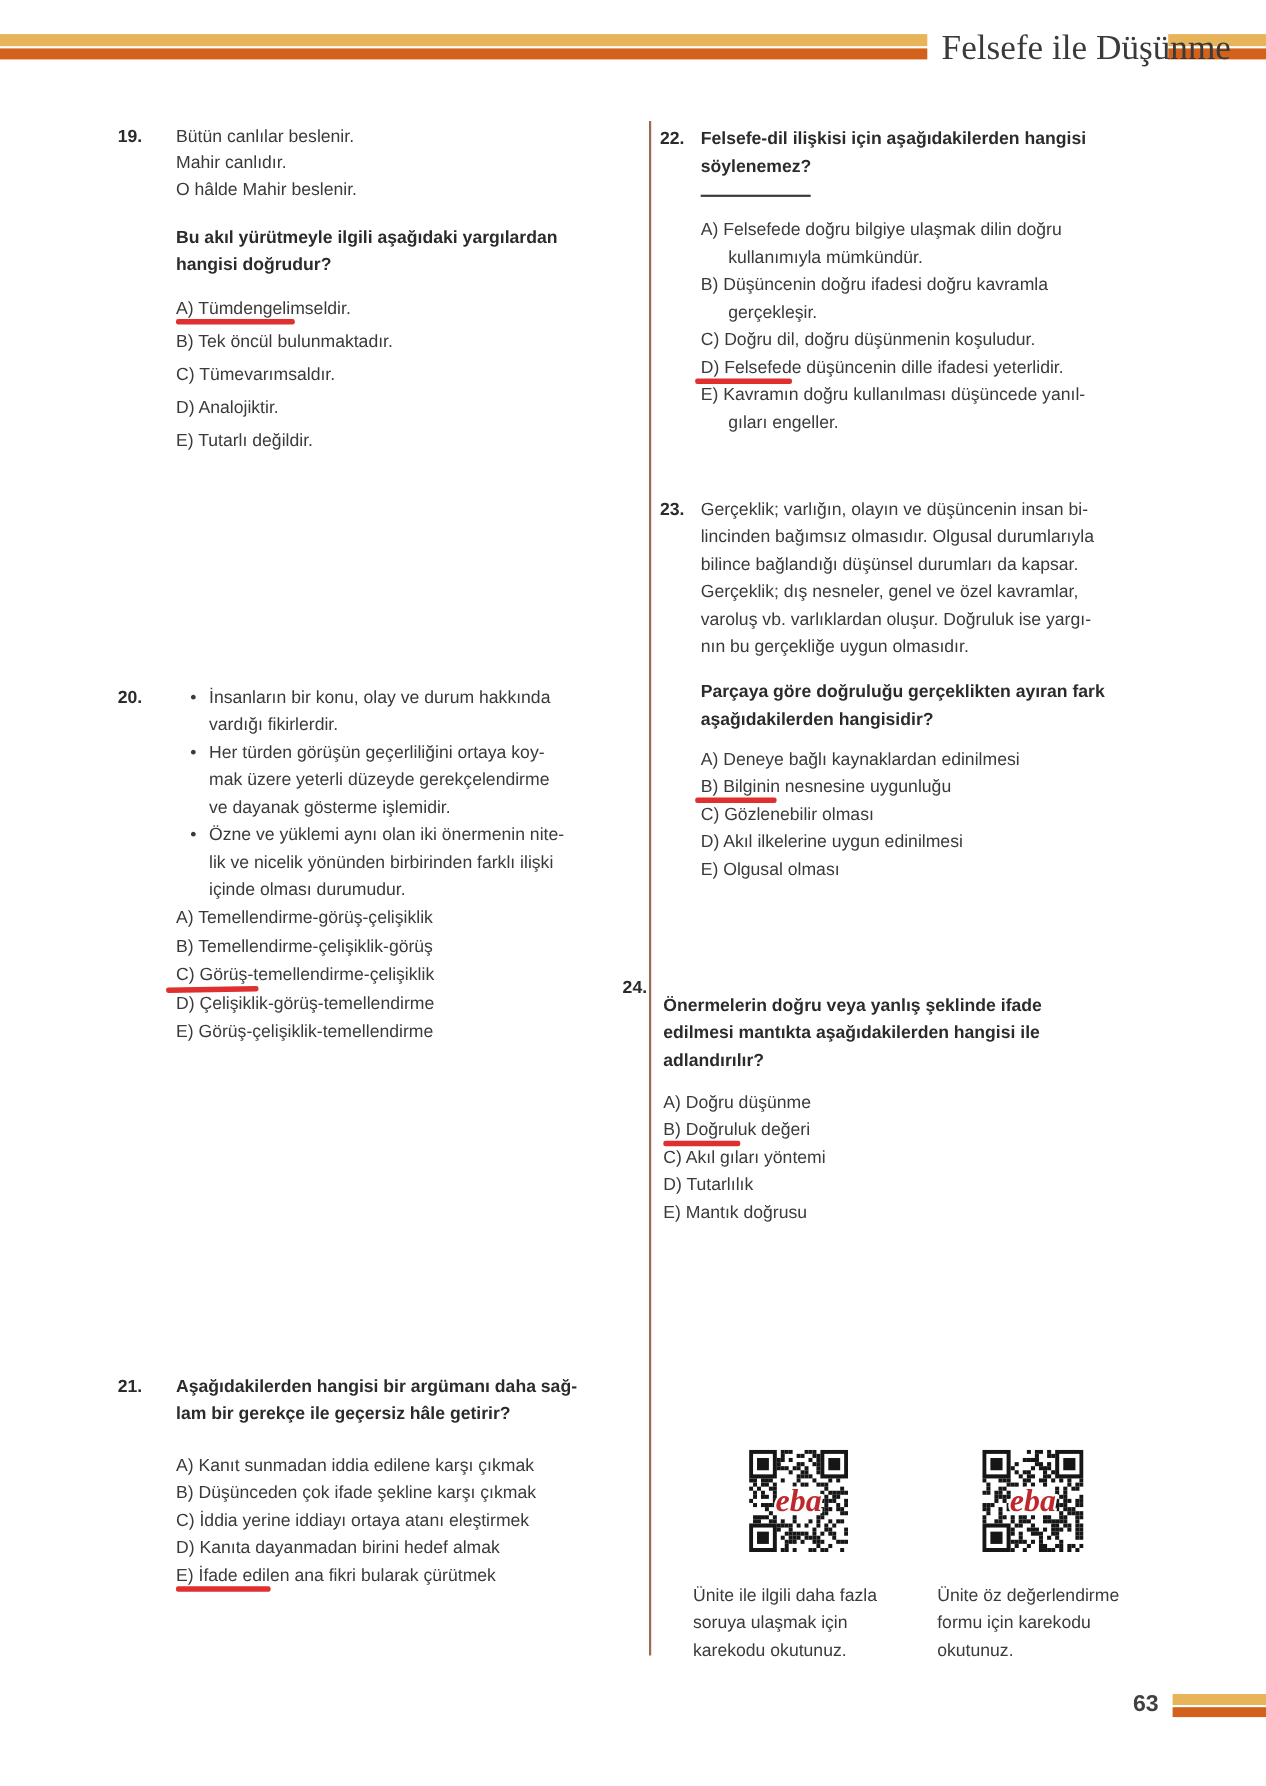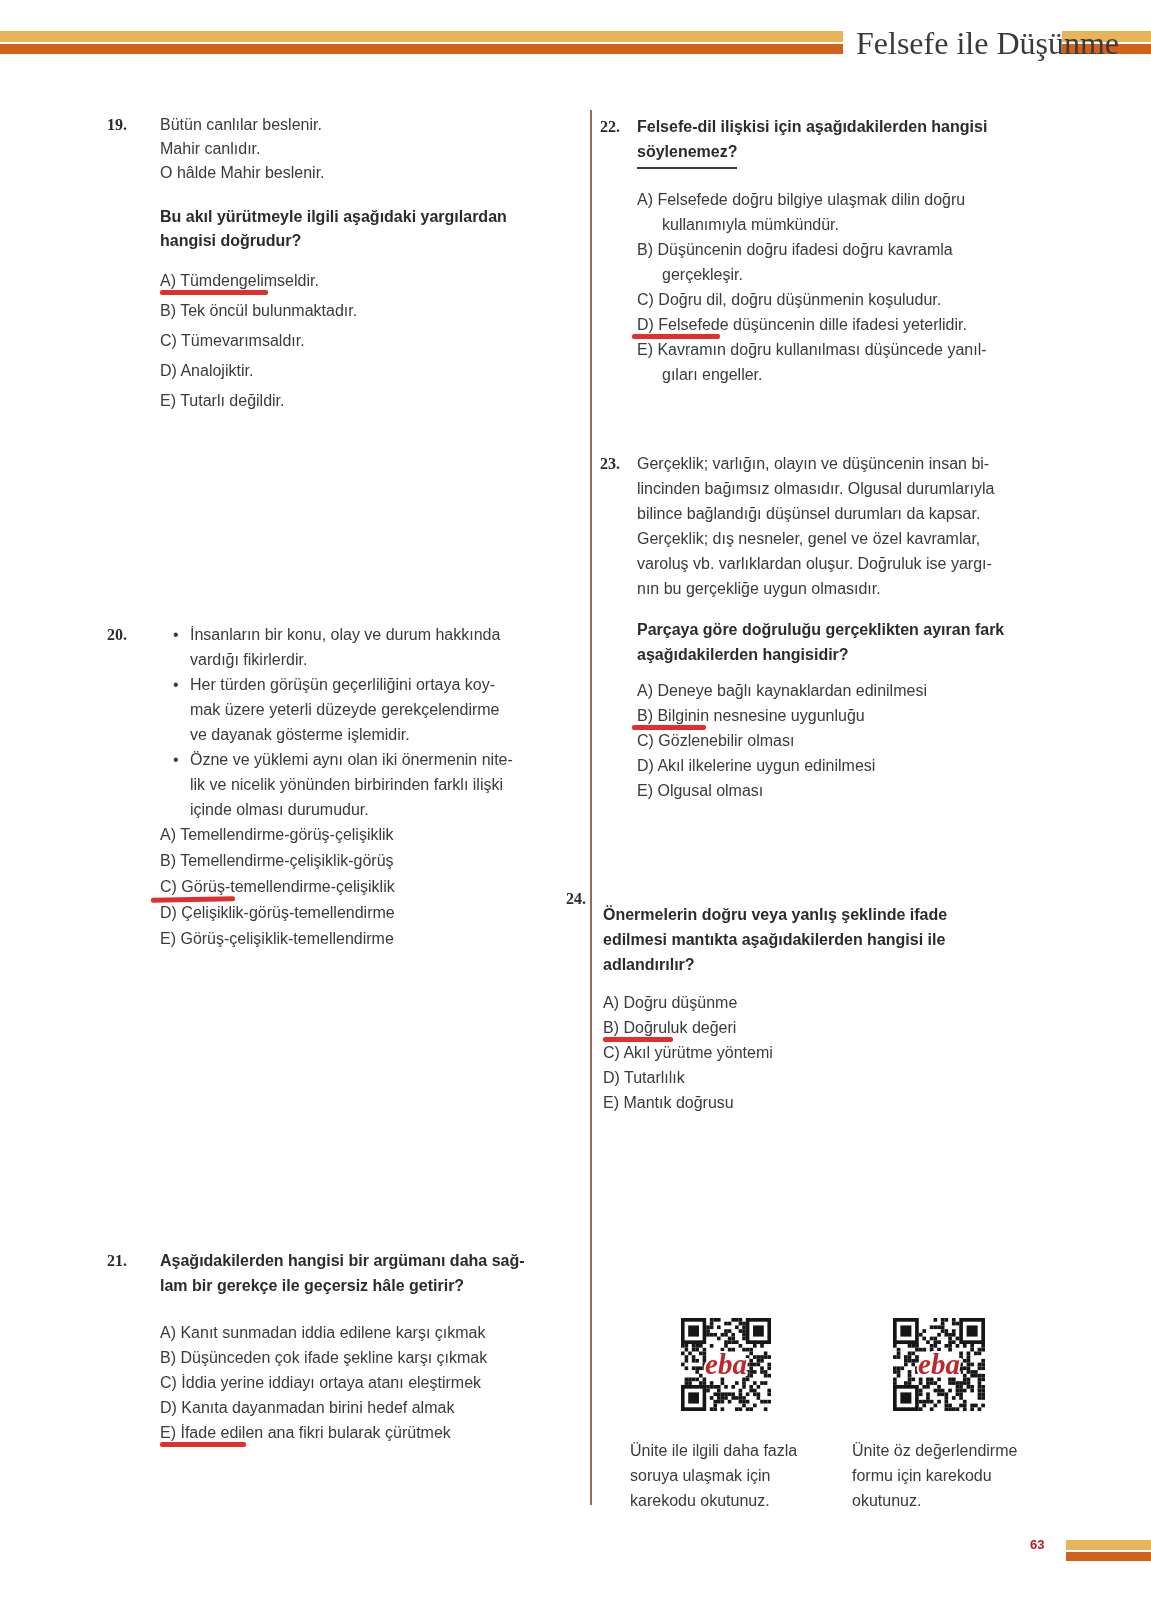--- a/index.html
+++ b/index.html
@@ -2,45 +2,45 @@
 <html><head>
 <meta charset="utf-8">
 <style>
   html,body{margin:0;padding:0;background:#e8e8e8;}
   .page{position:relative;width:1151px;height:1624px;background:#ffffff;margin:0 auto;
         font-family:"Liberation Sans",sans-serif;font-size:16px;color:#3a3a3a;overflow:hidden;}
   
   .bar{position:absolute;}
   .page-title{position:absolute;left:856px;top:25px;width:198px;text-align:center;
               font-family:"Liberation Serif",serif;font-size:32px;color:#3a3a3a;white-space:nowrap;}
-  .page-num{position:absolute;left:1030px;top:1537px;font-weight:bold;font-size:13px;color:#b91c1c;}
+  .page-num{position:absolute;left:1030px;top:1537px;font-weight:bold;font-size:21px;color:#404040;}
   
   .divider{position:absolute;left:590px;top:110px;width:2px;height:1395px;}
   
   .qblock{position:absolute;white-space:nowrap;}
-  .qnum{position:absolute;left:0;top:0;font-weight:bold;color:#2b2b2b;font-family:Liberation Serif, serif;}
+  .qnum{position:absolute;left:0;top:0;font-weight:bold;color:#2b2b2b;}
   .qbody{position:relative;}
   .col-l .qbody{margin-left:53px;}
   .col-r .qbody{margin-left:37px;}
   .lh24, .lh24 .opt{line-height:24px;}
   .lh25, .lh25 .opt{line-height:25px;}
   .stem{font-weight:bold;color:#2b2b2b;}
   .premise, .bodytext{color:#3a3a3a;}
   .bullet{position:relative;padding-left:30px;}
   .bullet::before{content:"\2022";position:absolute;left:13px;top:0;color:#3a3a3a;}
   .opt{position:relative;padding-left:25px;text-indent:-25px;}
   .optwrap{position:relative;}
   #q19 .options{margin-top:16px;} #q19 .opt{margin-bottom:6px;}
   #q19 .stem{margin-top:20px;}
   #q20 .stem{margin-top:20px;} #q20 .options{} #q20 .opt{line-height:26px;}
   #q21 .options{margin-top:22px;}
   #q22 .options{margin-top:18px;}
   #q23 .stem{margin-top:16px;} #q23 .options{margin-top:11px;}
   #q24 .stem{margin-top:16px;} #q24 .options{margin-top:13px;}
-  .u-black{display:inline-block;border-bottom:2px solid #3a3a3a;padding-bottom:3px;}
+  .u-black{display:inline-block;border-bottom:2px solid #3a3a3a;padding-bottom:13px;}
   .rmark{position:absolute;height:5px;border-radius:2px;bottom:-2px;left:0;}
   
   .qr{position:absolute;}
   .cap{position:absolute;line-height:25px;color:#3a3a3a;white-space:nowrap;}
 </style>
 </head>
 <body>
 
 <div class="page">
 
@@ -149,21 +149,21 @@
   <section class="qblock col-r lh25" id="q24" style="left:566px;top:886px;width:460px;">
     <div class="qnum">24.</div>
     <div class="qbody">
       <div class="stem">Önermelerin doğru veya yanlış şeklinde ifade<br>edilmesi mantıkta aşağıdakilerden hangisi ile<br>adlandırılır?</div>
       <div class="options">
         <div class="opt">A) Doğru düşünme</div>
         <div class="optwrap">
             <div class="opt">B) Doğruluk değeri</div>
           <i class="rmark" style="width: 70px; background: rgb(224, 47, 47);"></i>
           </div>
-        <div class="opt">C) Akıl yürütme yöntemi</div>
+        <div class="opt">C) Akıl gıları yöntemi</div>
         <div class="opt">D) Tutarlılık</div>
         <div class="opt">E) Mantık doğrusu</div>
       </div>
     </div>
   </section>
 
   <div class="qr" id="qr-left" style="left:681px;top:1318px;width:90px;height:93px;"><svg width="90" height="93" fill="#161616">
         <rect x="28.8" y="0.0" width="3.6" height="3.7"></rect>
         <rect x="32.4" y="0.0" width="3.6" height="3.7"></rect>
         <rect x="36.0" y="0.0" width="3.6" height="3.7"></rect>

